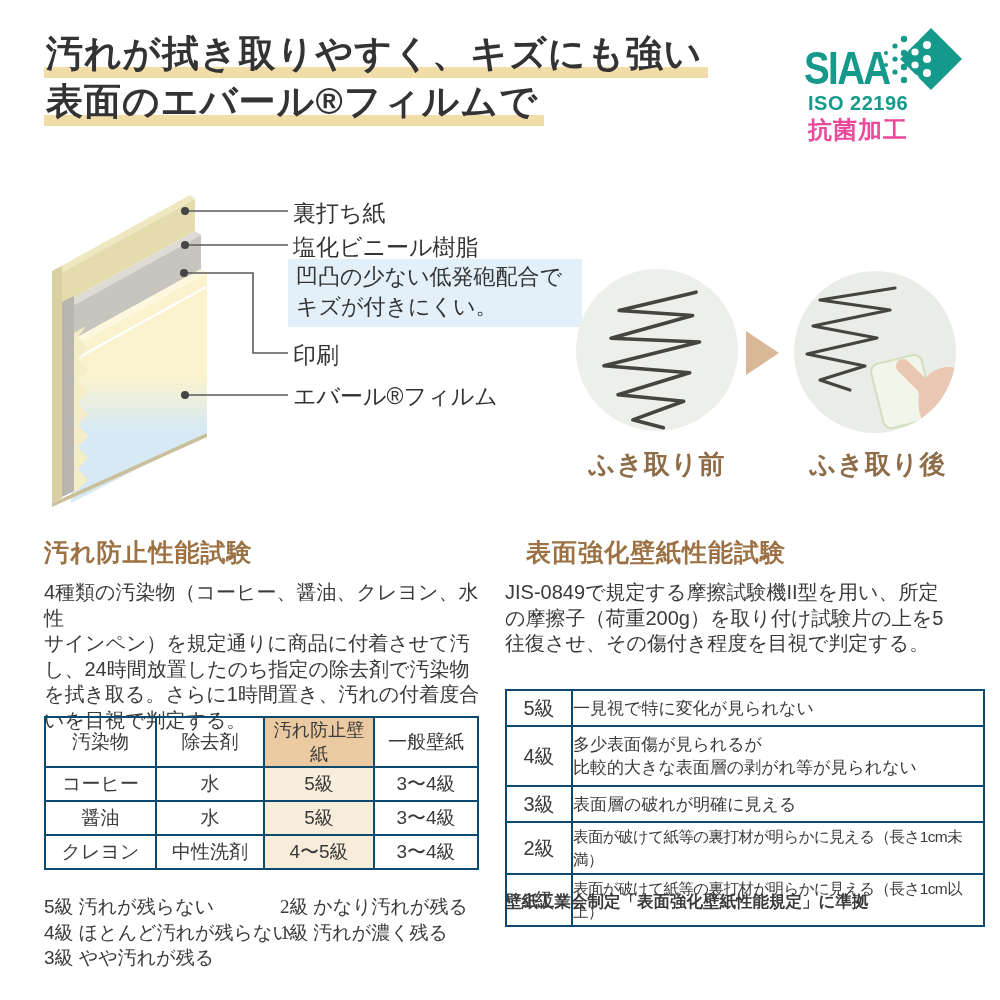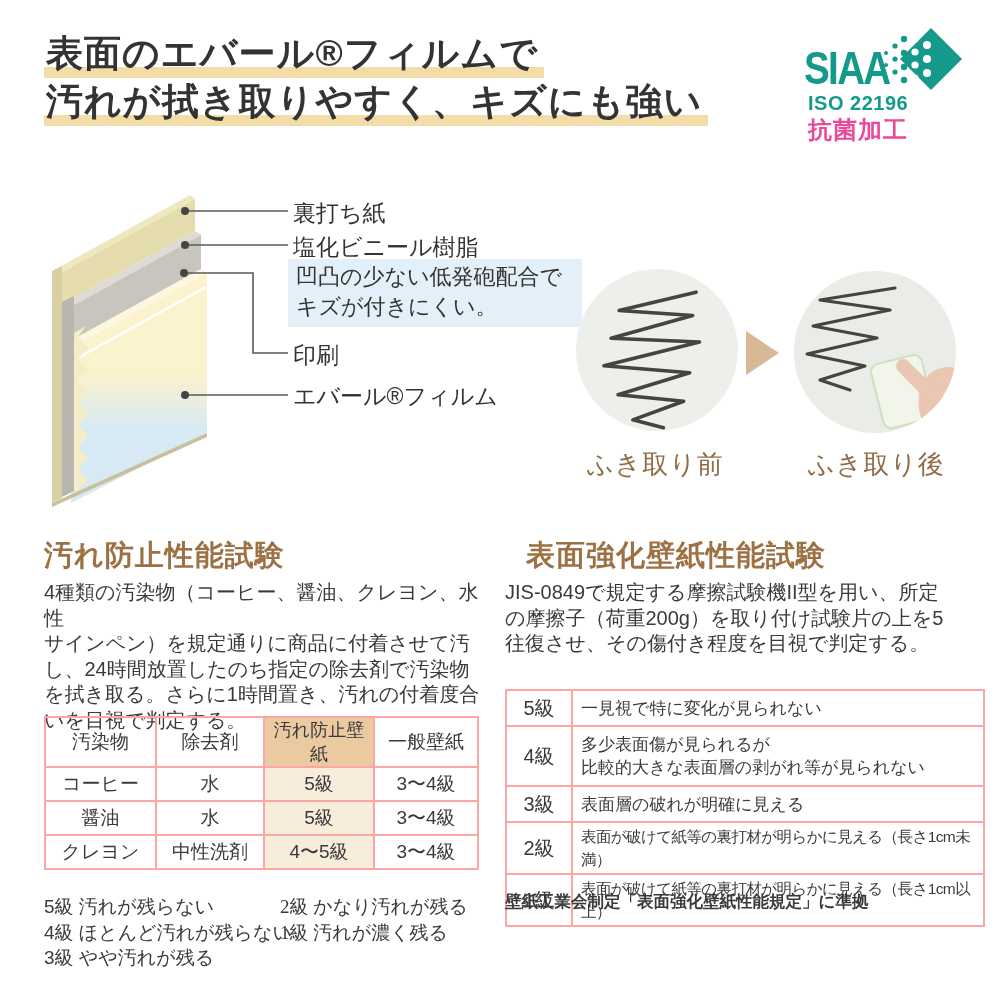--- a/index.html
+++ b/index.html
@@ -20,59 +20,59 @@
   .siaa-mark{position:absolute;left:0;top:0;}
 
   
   .diagram{left:40px;top:185px;}
   .d-label{font-size:23px;color:#333;}
   .note-box{left:288px;top:259px;width:282px;background:#e3f0f9;font-size:22px;line-height:30px;
             padding:3px 4px 5px 8px;white-space:pre-line;color:#333;}
 
   
   .wipe-svg{left:565px;top:258px;}
-  .wipe-label{font-weight:normal;font-size:26px;color:#8f6c48;width:140px;text-align:left;letter-spacing:1px;}
-
-  
-  .sec-heading{font-size:29px;font-weight:bold;color:#9c7245;letter-spacing:1px;font-family:Liberation Mono, monospace;}
+  .wipe-label{font-weight:bold;font-size:26px;color:#8f6c48;width:140px;text-align:center;letter-spacing:1px;}
+
+  
+  .sec-heading{font-size:25px;font-weight:bold;color:#9c7245;letter-spacing:1px;font-family:Liberation Mono, monospace;}
   .body-text{font-size:20px;line-height:25.5px;white-space:pre-line;color:#3a3a3a;}
 
   
   table{border-collapse:collapse;table-layout:fixed;}
-  td,th{border:2px solid #fca5a5;font-weight:normal;overflow:hidden;}
+  td,th{border:2px solid #0c4a6e;font-weight:normal;overflow:hidden;}
   .t-left{left:44px;top:716px;width:433px;}
   .t-left th,.t-left td{height:32px;text-align:center;font-size:19px;padding:0;}
   .t-left col:nth-child(1){width:111px;}
   .t-left col:nth-child(2){width:108px;}
   .t-left col:nth-child(3){width:110px;}
   .t-left col:nth-child(4){width:104px;}
   .t-left th.hlcol{background:#ebcaa1;font-size:18px;}
   .t-left td.hlcol{background:#f8edda;}
   .t-right{left:505px;top:689px;width:480px;}
   .t-right td:first-child{width:62px;text-align:center;font-size:20px;}
-  .t-right td:last-child{font-size:17px;padding:2px 4px 2px 8px;white-space:pre-line;line-height:23px;margin-left:43px;}
+  .t-right td:last-child{font-size:17px;padding:2px 4px 2px 0;white-space:pre-line;line-height:23px;margin-left:43px;}
   .t-right tr:nth-child(1) td{height:30px;}
   .t-right tr:nth-child(2) td{height:54px;}
   .t-right tr:nth-child(3) td{height:30px;}
   .t-right tr:nth-child(4) td{height:30px;}
   .t-right tr:nth-child(5) td{height:30px;}
   .t-right tr:nth-child(4) td:last-child,
   .t-right tr:nth-child(5) td:last-child{font-size:15.5px;letter-spacing:-0.6px;}
 
   .footnotes{font-size:19px;line-height:25.5px;white-space:pre-line;color:#3a3a3a;}
   .t-right-note{left:505px;top:891px;font-size:16.5px;color:#3a3a3a;font-weight:bold;}
 </style>
 </head>
 <body>
 
 <div class="page">
 
   <div class="abs title">
+    <div><span class="hl">汚れが拭き取りやすく、キズにも強い</span></div>
     <div><span class="hl">表面のエバール®フィルムで</span></div>
-    <div><span class="hl">汚れが拭き取りやすく、キズにも強い</span></div>
   </div>
 
   <div class="abs siaa">
     <svg class="siaa-mark" width="178" height="96" viewBox="0 0 178 96">
       <polygon points="102,33 133,2 164,33 133,64" fill="#14998b"></polygon>
 
       <circle cx="88" cy="27" r="2" fill="#14998b"></circle>
         <circle cx="88" cy="39" r="2" fill="#14998b"></circle>
       <circle cx="97" cy="20" r="2.6" fill="#14998b"></circle>
         <circle cx="97" cy="33" r="2.6" fill="#14998b"></circle>

